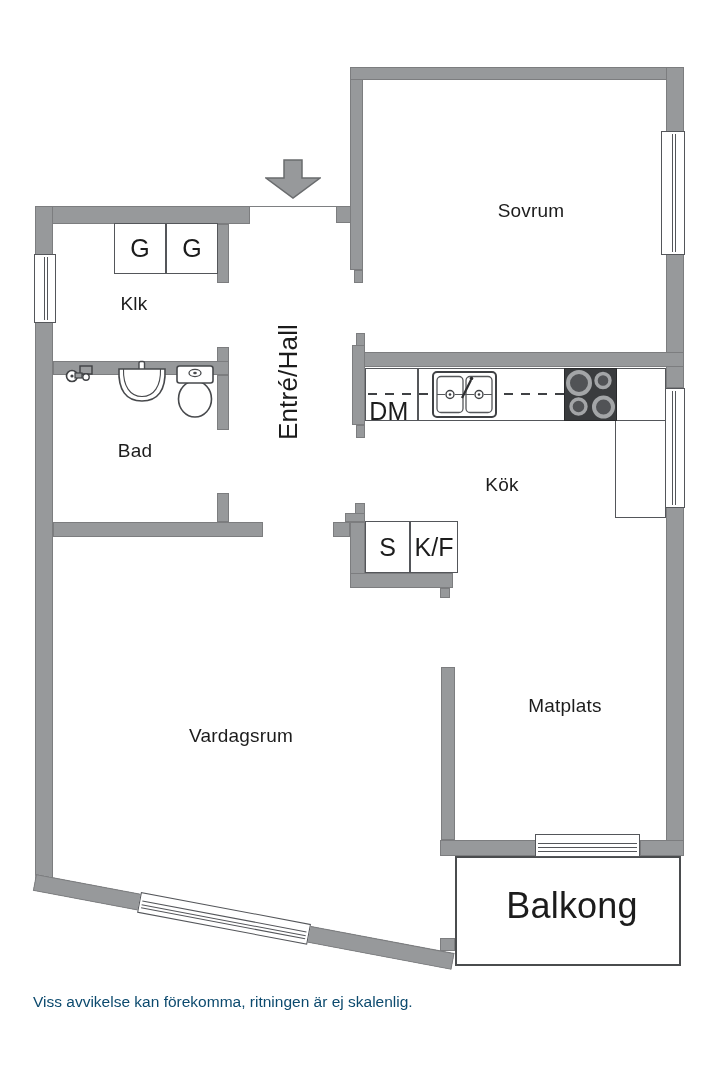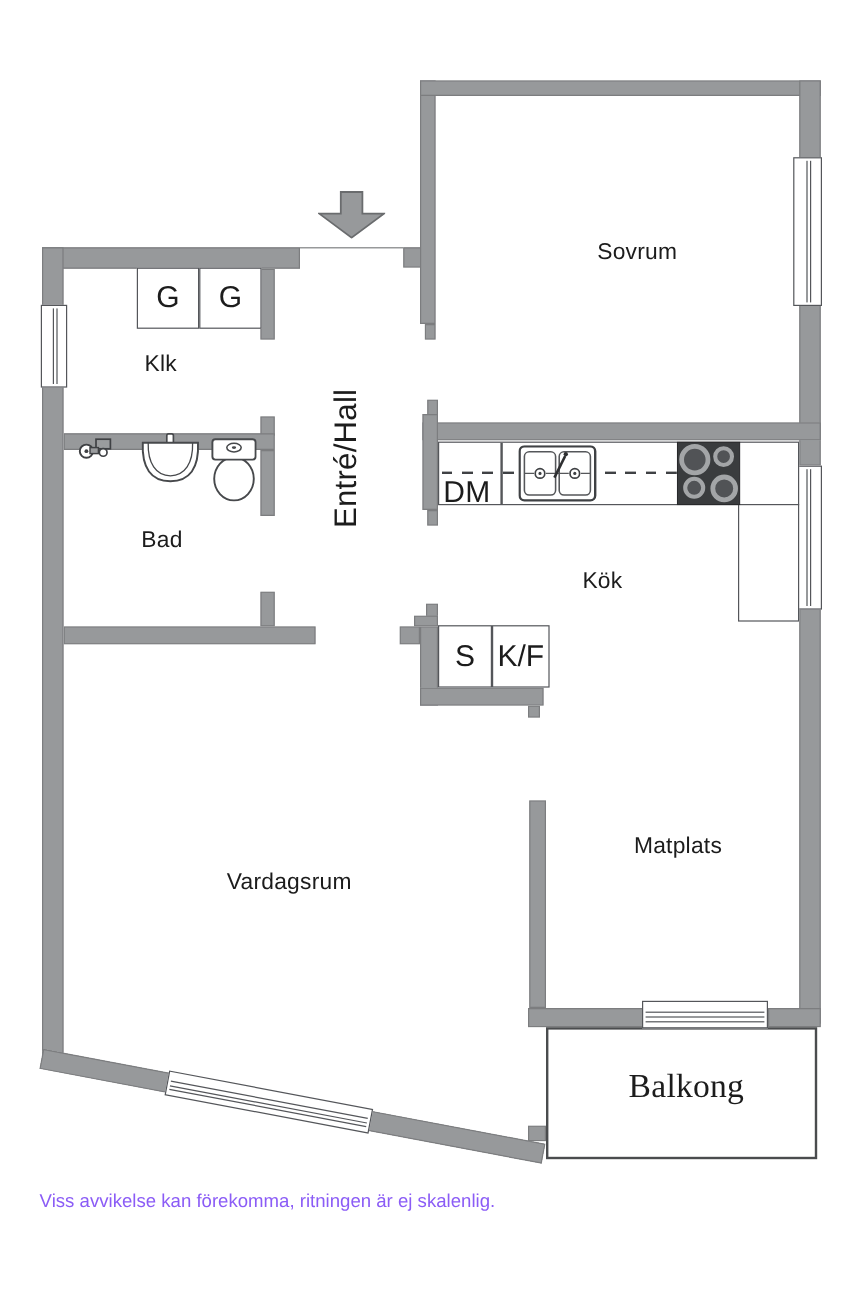--- a/index.html
+++ b/index.html
@@ -21,21 +21,21 @@
   .thinbox{position:absolute;background:#fff;border:2px solid #4a4c4e;box-sizing:border-box;}
   .lbl{position:absolute;transform:translate(-50%,-50%);font-size:19px;white-space:nowrap;
        color:var(--text,#1c1c1c);letter-spacing:.2px;}
   .lbl-small{font-size:25px;}
   .lbl-rot{transform:translate(-50%,-50%) rotate(-90deg);}
   .line{position:absolute;background:#7e8082;}
   .dash{position:absolute;height:2px;
         background:repeating-linear-gradient(90deg,#3f4144 0 9px,transparent 9px 17px);}
   .vline{position:absolute;width:1.5px;background:#55575a;}
   .fix{position:absolute;}
-  #footer{position:absolute;left:33px;top:993px;font-size:15.5px;color:#8b5cf6;}
+  #footer{position:absolute;left:33px;top:993px;font-size:15.5px;color:#0c4a6e;}
 </style>
 </head>
 <body>
 
 <div id="plan">
 
   <div class="wall" style="left:35px;top:206px;width:215px;height:18px;"></div>
   <div class="wall" style="left:35px;top:206px;width:18px;height:50px;"></div>
   <div class="wall" style="left:35px;top:320px;width:18px;height:562px;"></div>
   <div class="wall" style="left:217px;top:224px;width:12px;height:59px;"></div>
@@ -163,17 +163,17 @@
     </g>
   </svg>
 
   <div class="lbl" style="left:531px;top:211px;">Sovrum</div>
   <div class="lbl" style="left:134px;top:304px;">Klk</div>
   <div class="lbl" style="left:135px;top:451px;">Bad</div>
   <div class="lbl lbl-rot" style="left:288px;top:382px;font-size:26px;">Entré/Hall</div>
   <div class="lbl" style="left:502px;top:485px;">Kök</div>
   <div class="lbl" style="left:241px;top:736px;text-align:right;">Vardagsrum</div>
   <div class="lbl" style="left:565px;top:706px;">Matplats</div>
-  <div class="lbl" style="left:572px;top:906px;font-size:28px;font-family:Liberation Serif, serif;">Balkong</div>
+  <div class="lbl" style="left:572px;top:906px;font-size:36px;">Balkong</div>
   <div class="lbl lbl-small" style="left:389px;top:411px;">DM</div>
 
   <div id="footer">Viss avvikelse kan förekomma, ritningen är ej skalenlig.</div>
 </div>
 
 </body></html>

